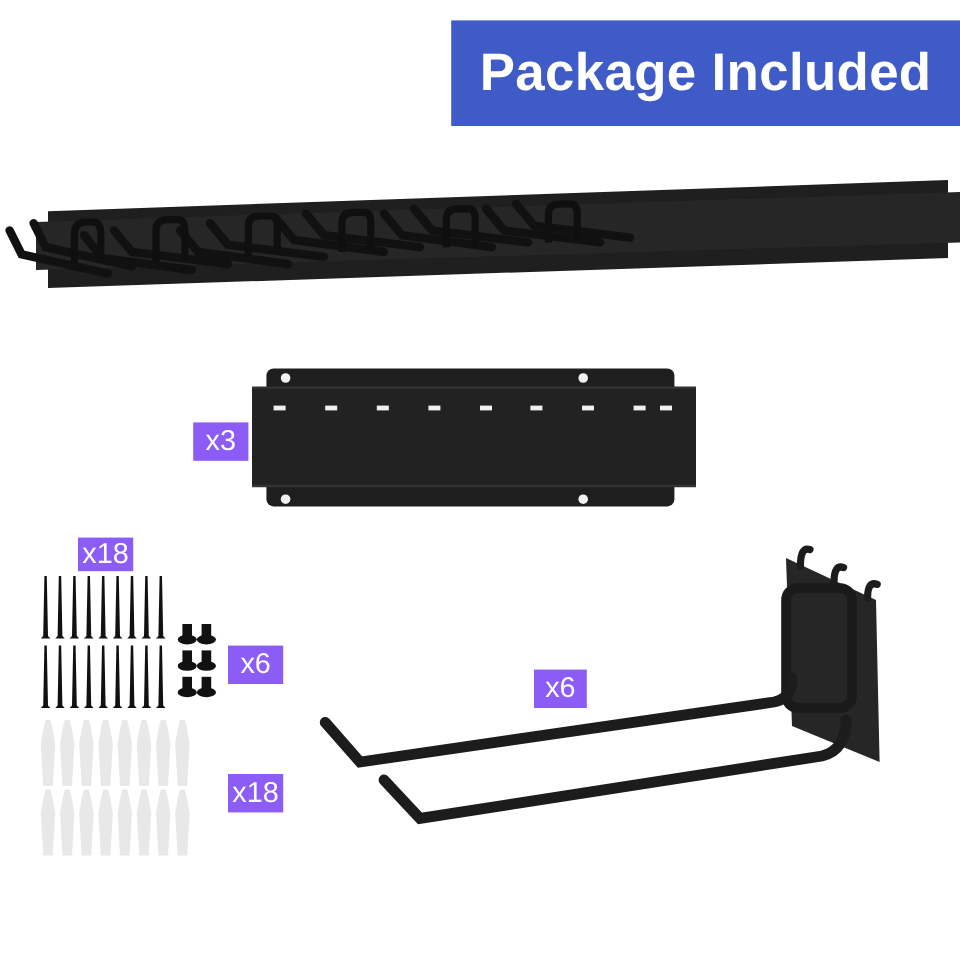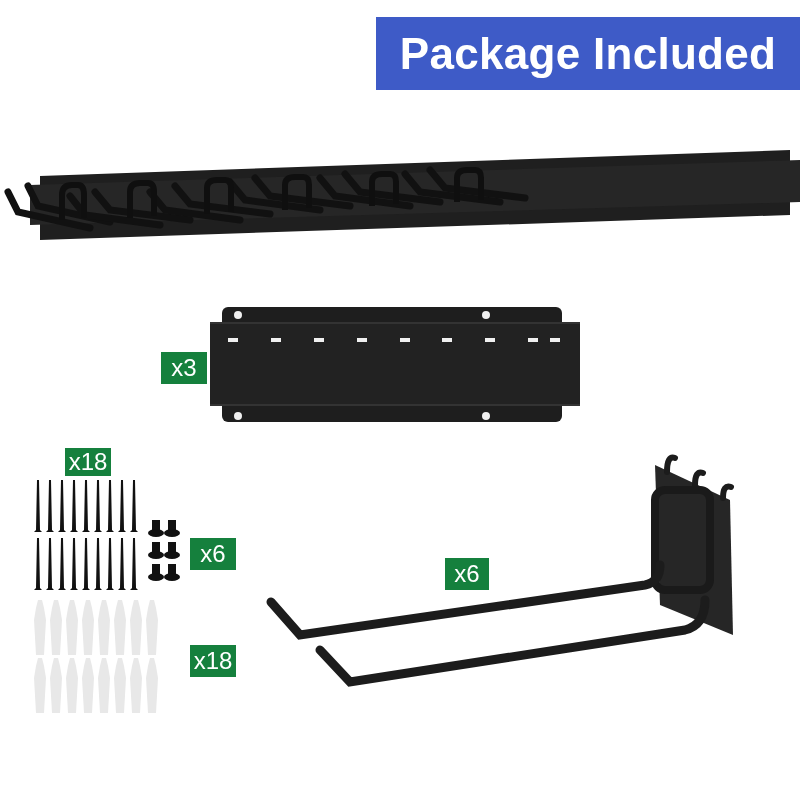--- a/index.html
+++ b/index.html
@@ -1,18 +1,18 @@
 <!DOCTYPE html>
 <html><head>
 <meta charset="utf-8">
 <style>
   html, body { margin:0; padding:0; }
   body { width:800px; height:800px; background:#ffffff; position:relative; overflow:hidden; font-family:"Liberation Sans", sans-serif; }
-  .banner { position:absolute; left:376px; top:17px; width:424px; height:73px; background:#3e5bc7; color:#fff; font-weight:bold; font-size:44px; display:flex; align-items:center; justify-content:center; letter-spacing:0.3px; }
-  .badge { position:absolute; background:#15803d; color:#fff; font-size:24px; display:flex; align-items:center; justify-content:center; }
+  .banner { position:absolute; left:376px; top:17px; width:424px; height:88px; background:#3e5bc7; color:#fff; font-weight:bold; font-size:44px; display:flex; align-items:center; justify-content:center; letter-spacing:0.3px; }
+  .badge { position:absolute; background:#8b5cf6; color:#fff; font-size:24px; display:flex; align-items:center; justify-content:center; }
   svg { position:absolute; }
 </style>
 </head>
 <body>
 
 <div class="banner">Package Included</div>
 
 <svg style="left:0;top:140px" width="800" height="120" viewBox="0 0 800 120">
   <polygon points="40,36 790,10 790,75 40,100" fill="#1f1f1f"></polygon>
   <polygon points="30,45 800,20 800,62 30,85" fill="#262626"></polygon>

